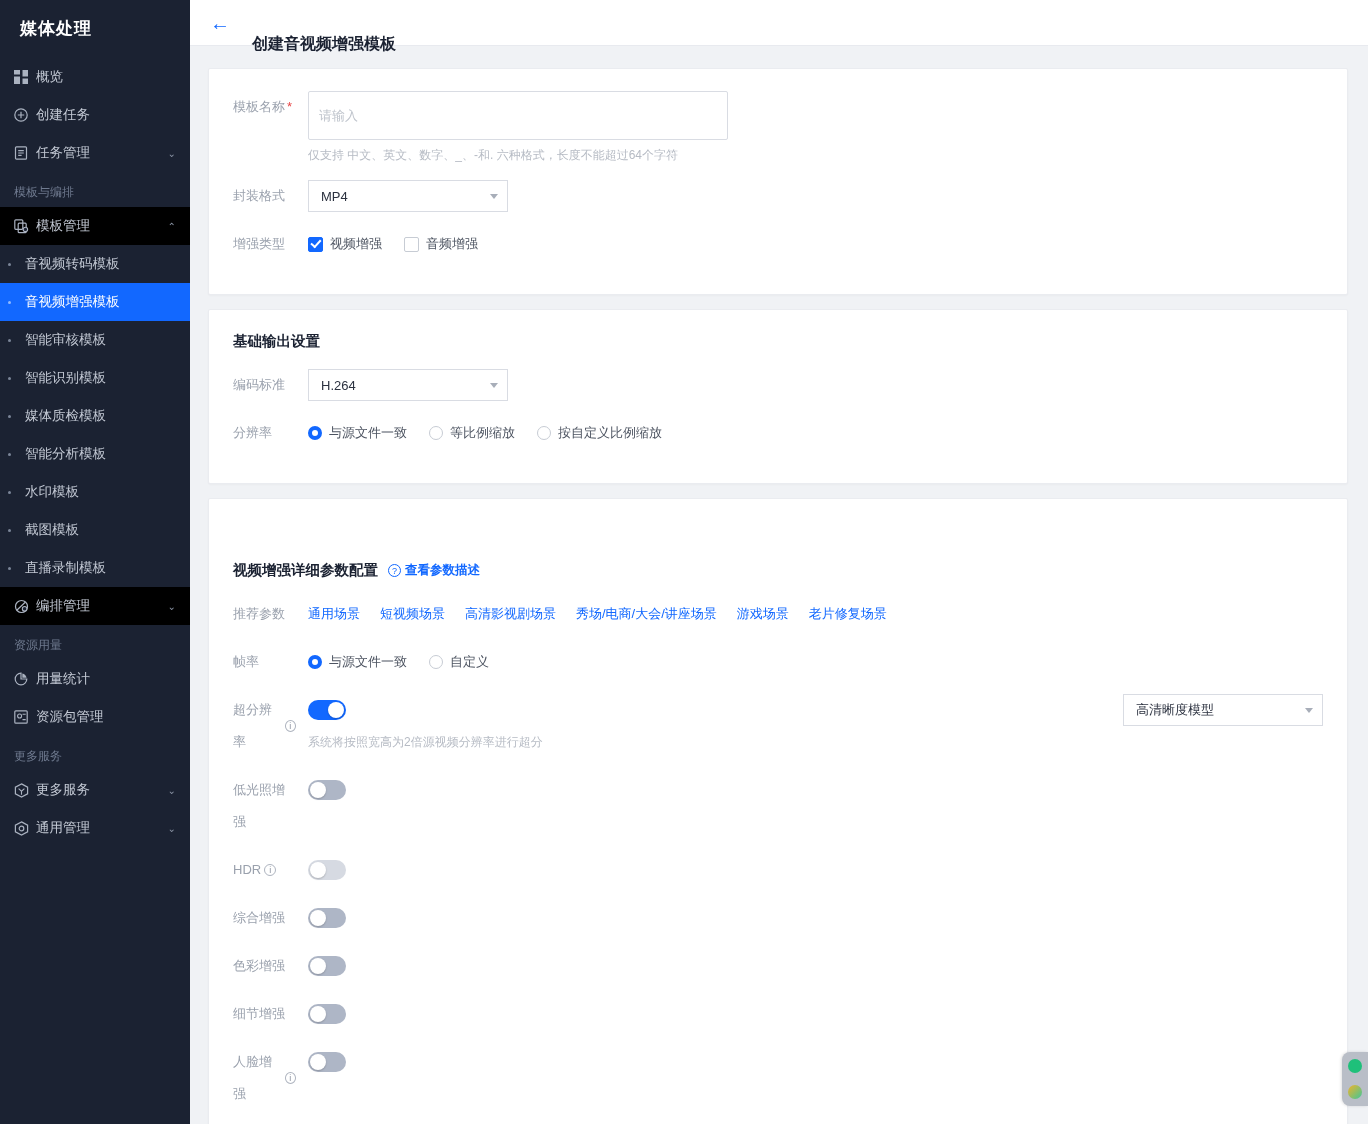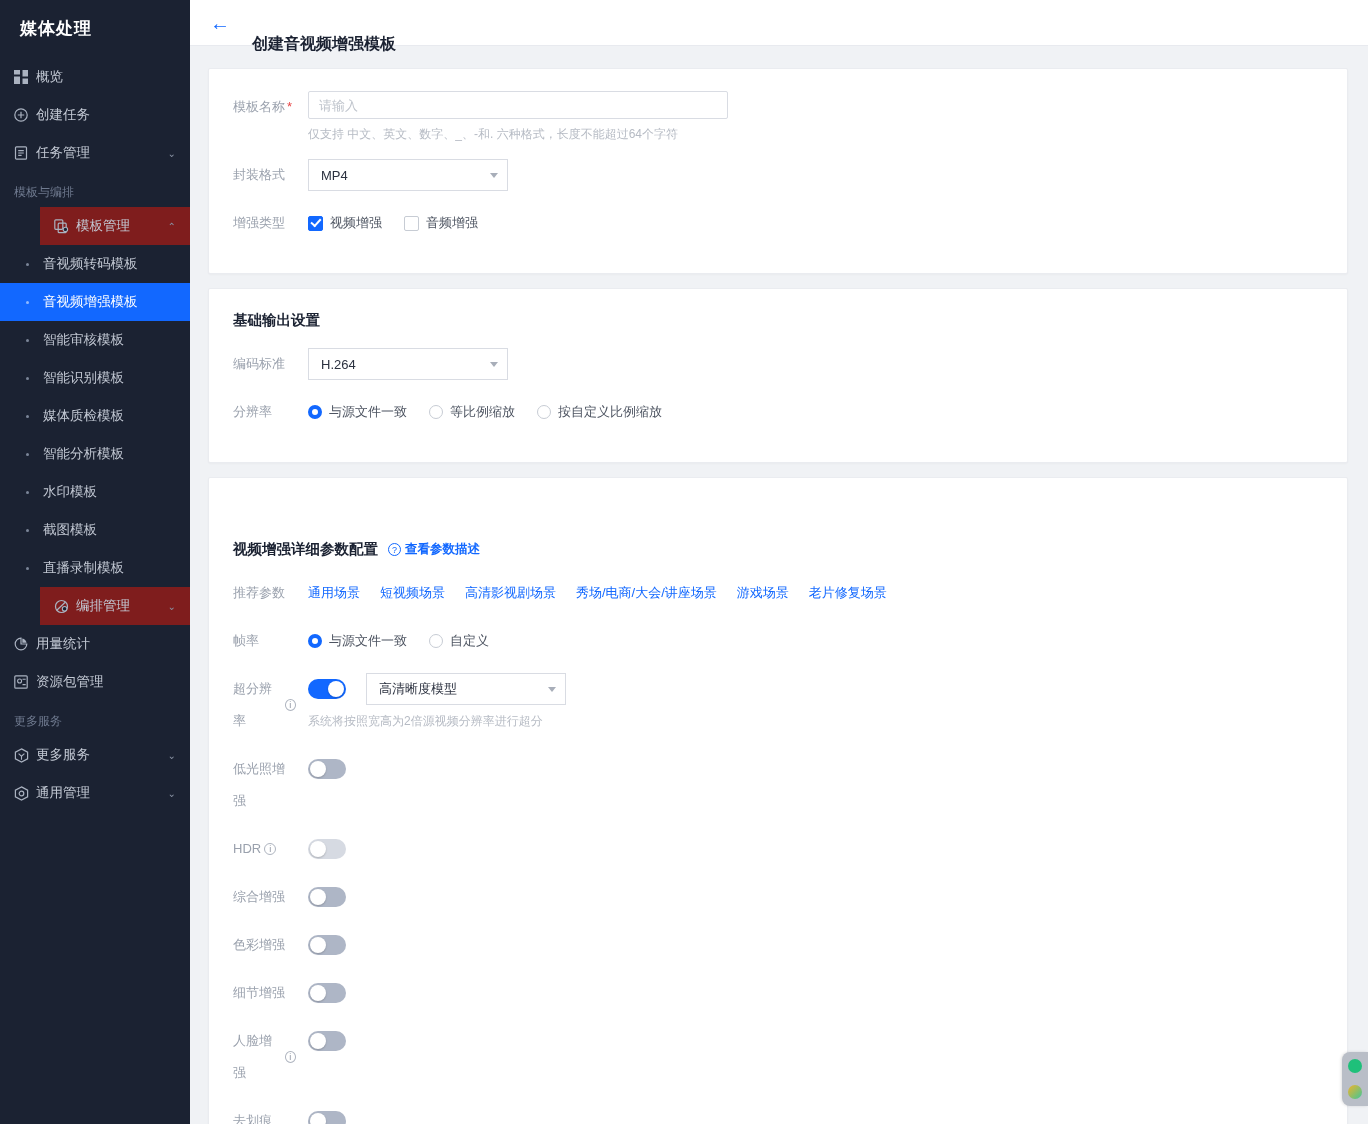--- a/index.html
+++ b/index.html
@@ -25,28 +25,28 @@
   }
   .nav { flex: 1; padding-top: 2px; }
   .nav-item {
     height: 38px; display: flex; align-items: center;
     padding-left: 14px; font-size: 13.5px; color: #c3c9d4;
     cursor: pointer; position: relative;
   }
   .nav-item .ic { width: 22px; display: inline-flex; align-items: center; }
   .nav-item .lbl { flex: 1; }
   .nav-item .chev { margin-right: 14px; font-size: 10px; color: #8992a3; }
-  .nav-item.expanded { background: #7f1d1d; margin-left: 40px; }
+  .nav-item.expanded { background: #000000; }
   .nav-group-title {
     font-size: 12px; color: #6f7a8f; padding: 12px 0 6px 14px;
   }
   .sub-wrap { background: #1b2232; }
   .sub-item {
     height: 38px; display: flex; align-items: center;
-    padding-left: 26px; font-size: 13.5px; color: #c3c9d4; cursor: pointer;
+    padding-left: 8px; font-size: 13.5px; color: #c3c9d4; cursor: pointer;
   }
   .sub-item .dot {
     width: 3px; height: 3px; background: #7b8598; border-radius: 50%;
     margin-right: 14px;
   }
   .sub-item.active { background: #1268ff; color: #ffffff; }
   .sub-item.active .dot { background: #8fb9ff; }
   .svg-ic { display: block; }
 
   
@@ -77,21 +77,21 @@
 
   .form-row { display: flex; align-items: flex-start; margin-bottom: 16px; }
   .form-label {
     width: 75px; min-width: 75px; text-align: left; padding-right: 12px;
     font-size: 13px; color: #9aa1ad; line-height: 32px;
   }
   .req { color: #e64545; margin-left: 2px; }
   .form-ctl { flex: 1; }
 
   .text-input {
-    width: 420px; height: 28px; border: 1px solid #d9dce3; border-radius: 2px;
+    width: 420px; height: 49px; border: 1px solid #d9dce3; border-radius: 2px;
     padding: 0 10px; font-size: 13px; color: #333; background: #fff;
     font-family: inherit; outline: none;
   }
   .text-input::placeholder { color: #bfc4cc; }
   .hint { font-size: 12px; color: #b6bbc4; margin-top: 7px; }
 
   .select {
     width: 200px; height: 32px; border: 1px solid #d9dce3; border-radius: 0;
     background: #fff; display: flex; align-items: center; justify-content: space-between;
     padding: 0 9px 0 12px; font-size: 13px; color: #2c3240; cursor: pointer;
@@ -128,21 +128,21 @@
   }
   .switch::after {
     content: ""; position: absolute; top: 2px; left: 2px;
     width: 16px; height: 16px; border-radius: 50%; background: #fff;
     box-shadow: 0 1px 2px rgba(0,0,0,.2);
   }
   .switch.on { background: #1268ff; }
   .switch.on::after { left: 20px; }
   .switch.disabled { background: #d6dae2; }
 
-  .sw-row { display: flex; align-items: center; min-height: 32px; }
+  .sw-row { display: flex; align-items: center; min-height: 32px; justify-content: space-between; }
   .info-i {
     width: 12px; height: 12px; border: 1px solid #aeb4bf; border-radius: 50%;
     display: inline-flex; align-items: center; justify-content: center;
     font-size: 9px; color: #8d94a1; margin-left: 2px; font-style: normal;
     vertical-align: middle;
   }
   .label-inline { display: inline-flex; align-items: center; justify-content: flex-end; gap: 1px; }
 
   
   .float-widget {
@@ -254,20 +254,21 @@
           <svg class="svg-ic" width="15" height="15" viewBox="0 0 15 15">
               <circle cx="7.5" cy="7.5" r="6" fill="none" stroke="#aab2c0" stroke-width="1.2"></circle>
               <path d="M2.5 11.5 L11.5 3" stroke="#aab2c0" stroke-width="1.2"></path>
               <circle cx="10.6" cy="9.8" r="2.3" fill="#1b2232" stroke="#aab2c0" stroke-width="1.1"></circle>
             </svg>
         </span>
         <span class="lbl">编排管理</span>
         <span class="chev">⌄</span>
       </div>
 
+      <div class="nav-group-title">资源用量</div>
 
       <div class="nav-item">
         <span class="ic">
           <svg class="svg-ic" width="14" height="14" viewBox="0 0 14 14">
               <path d="M7 1.2a5.8 5.8 0 1 0 5.8 5.8H7z" fill="none" stroke="#aab2c0" stroke-width="1.2"></path>
               <path d="M8.3 1.4a5.8 5.8 0 0 1 4.3 4.3H8.3z" fill="#aab2c0"></path>
             </svg>
         </span>
         <span class="lbl">用量统计</span>
       </div>

